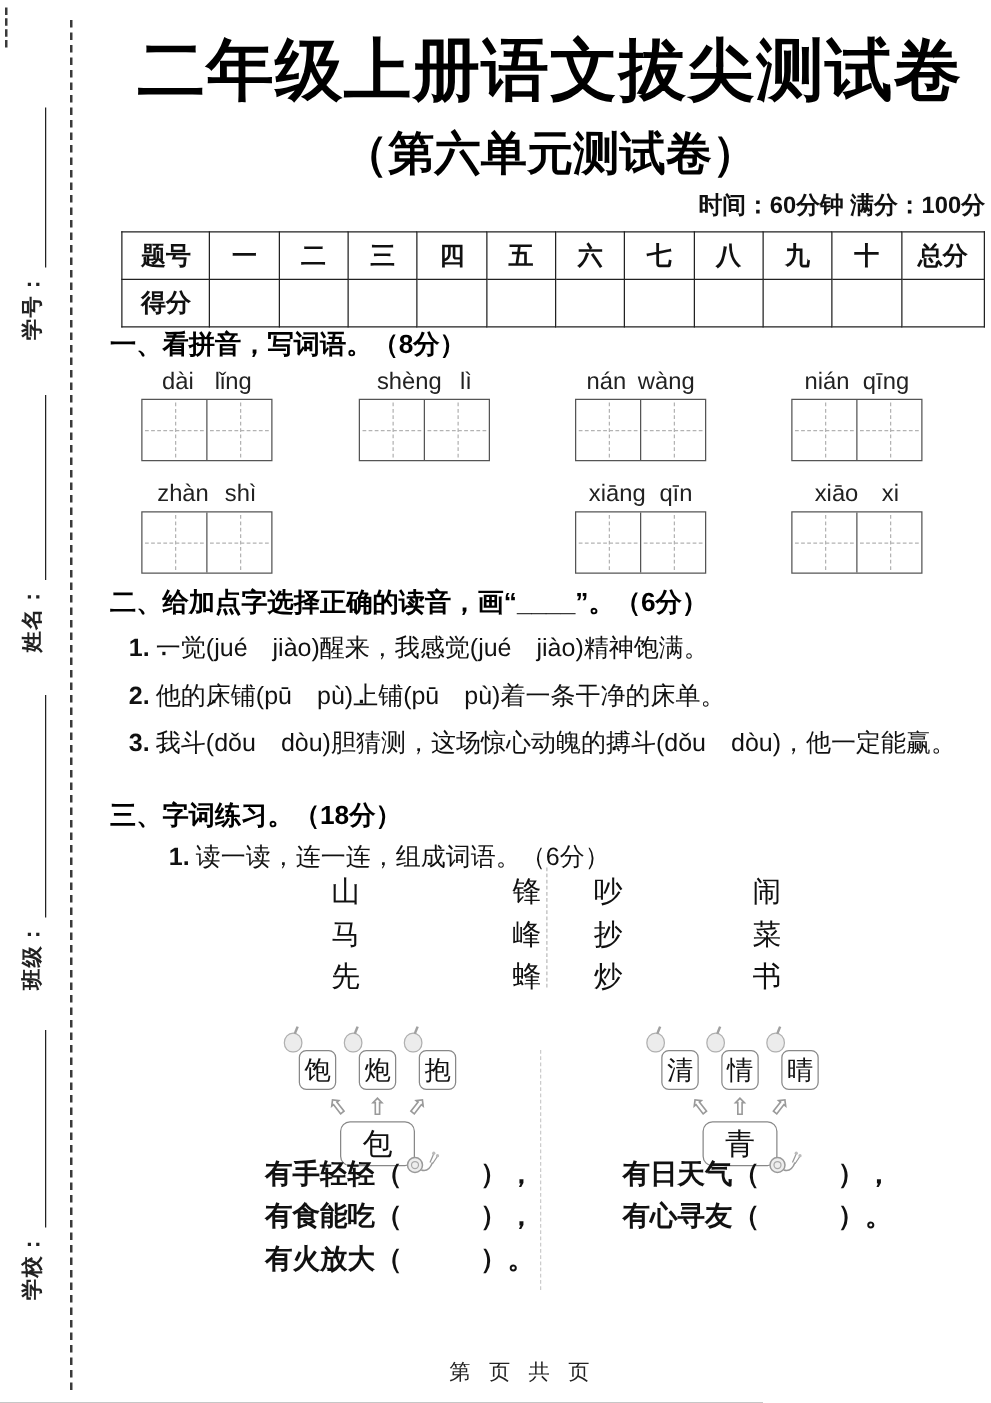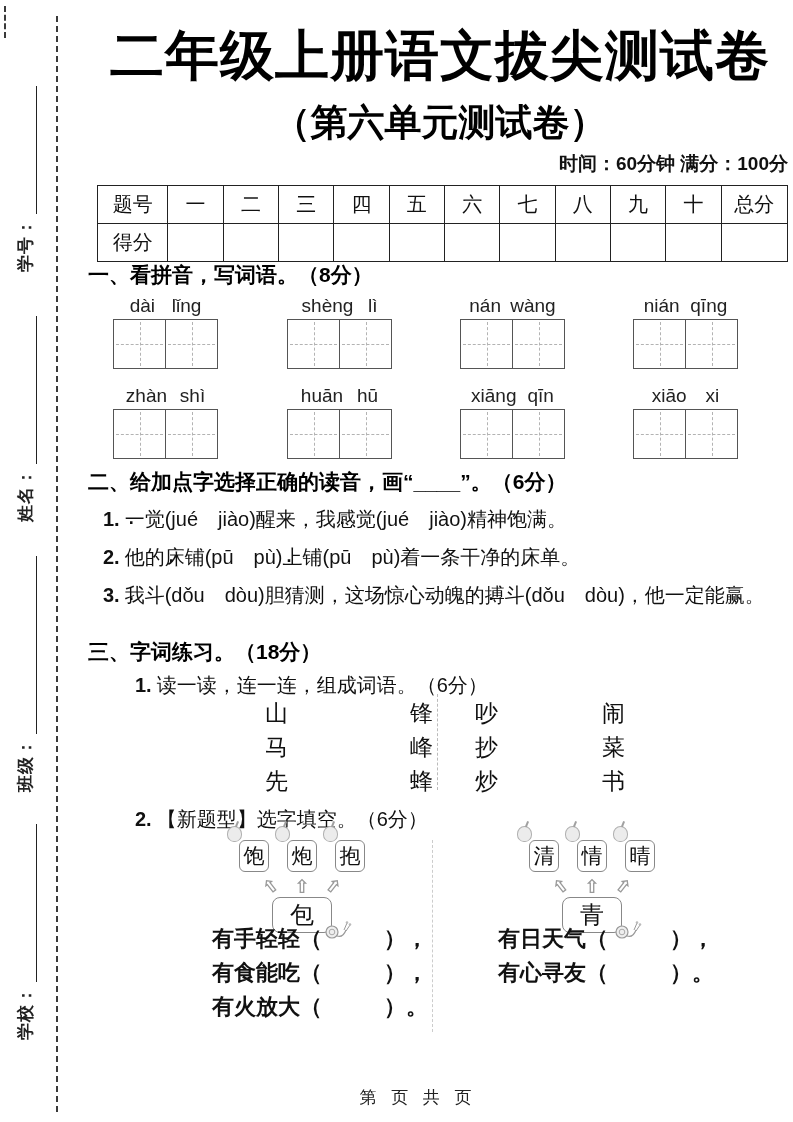--- a/index.html
+++ b/index.html
@@ -26,21 +26,21 @@
   .title { position:absolute; left:90px; top:20px; width:700px; text-align:center;
            font-size:54px; font-weight:900; letter-spacing:1px; color:#000; }
   .subtitle { position:absolute; left:90px; top:98px; width:700px; text-align:center;
               font-size:37px; font-weight:800; color:#000; }
   .info-line { position:absolute; left:90px; top:151px; width:698px; text-align:right;
                font-size:19px; font-weight:700; color:#111; }
   
   table.score { position:absolute; left:97px; top:185px; width:691px;
                 border-collapse:collapse; table-layout:fixed; }
   table.score td { border:1.6px solid #222; height:38px; text-align:center;
-                   font-size:20px; font-weight:400; color:#111; }
+                   font-size:20px; font-weight:700; color:#111; }
   
   .sec-title { position:absolute; left:88px; font-size:21px; font-weight:700; color:#000; }
   .sub-title { position:absolute; left:103px; font-size:20px; color:#111;margin-left:32px; }
   .qnum { font-weight:700; margin-right:5px; }
   
   .pgroup { position:absolute; width:105px; }
   .pinyin { display:flex; justify-content:space-evenly; font-size:19px; color:#222;
             height:26px; align-items:flex-end; padding-bottom:2px; }
   .wbox { height:50px; border:1.6px solid #555; display:flex; background:#fff; }
   .wcell { flex:1; position:relative; }
@@ -207,30 +207,20 @@
   <div class="pgroup" style="left:113px;top:383px">
     <div class="pinyin">
       <span>zhàn</span>
       <span>shì</span>
     </div>
     <div class="wbox">
         <div class="wcell"></div>
         <div class="wcell"></div>
       </div>
   </div>
-  <div class="pgroup" style="left:287px;top:383px">
-    <div class="pinyin">
-      <span>huān</span>
-      <span>hū</span>
-    </div>
-    <div class="wbox">
-        <div class="wcell"></div>
-        <div class="wcell"></div>
-      </div>
-  </div>
   <div class="pgroup" style="left:460px;top:383px">
     <div class="pinyin">
       <span>xiāng</span>
       <span>qīn</span>
     </div>
     <div class="wbox">
         <div class="wcell"></div>
         <div class="wcell"></div>
       </div>
   </div>
@@ -281,23 +271,20 @@
       <span>炒</span>
     </div>
     <div class="match-col mc4">
       <span>闹</span>
       <span>菜</span>
       <span>书</span>
     </div>
   </div>
   <div class="vdash1"></div>
 
-  <div class="sub-title" style="top:806px">
-    <span class="qnum">2.</span><span>【新题型】选字填空。（6分）</span>
-  </div>
 
   <div class="cgroup cg-left">
     <div class="opt-row">
       <div class="opt-box">
           <span class="balloon"></span>
           <span>饱</span>
         </div>
       <div class="opt-box">
           <span class="balloon"></span>
           <span>炮</span>

